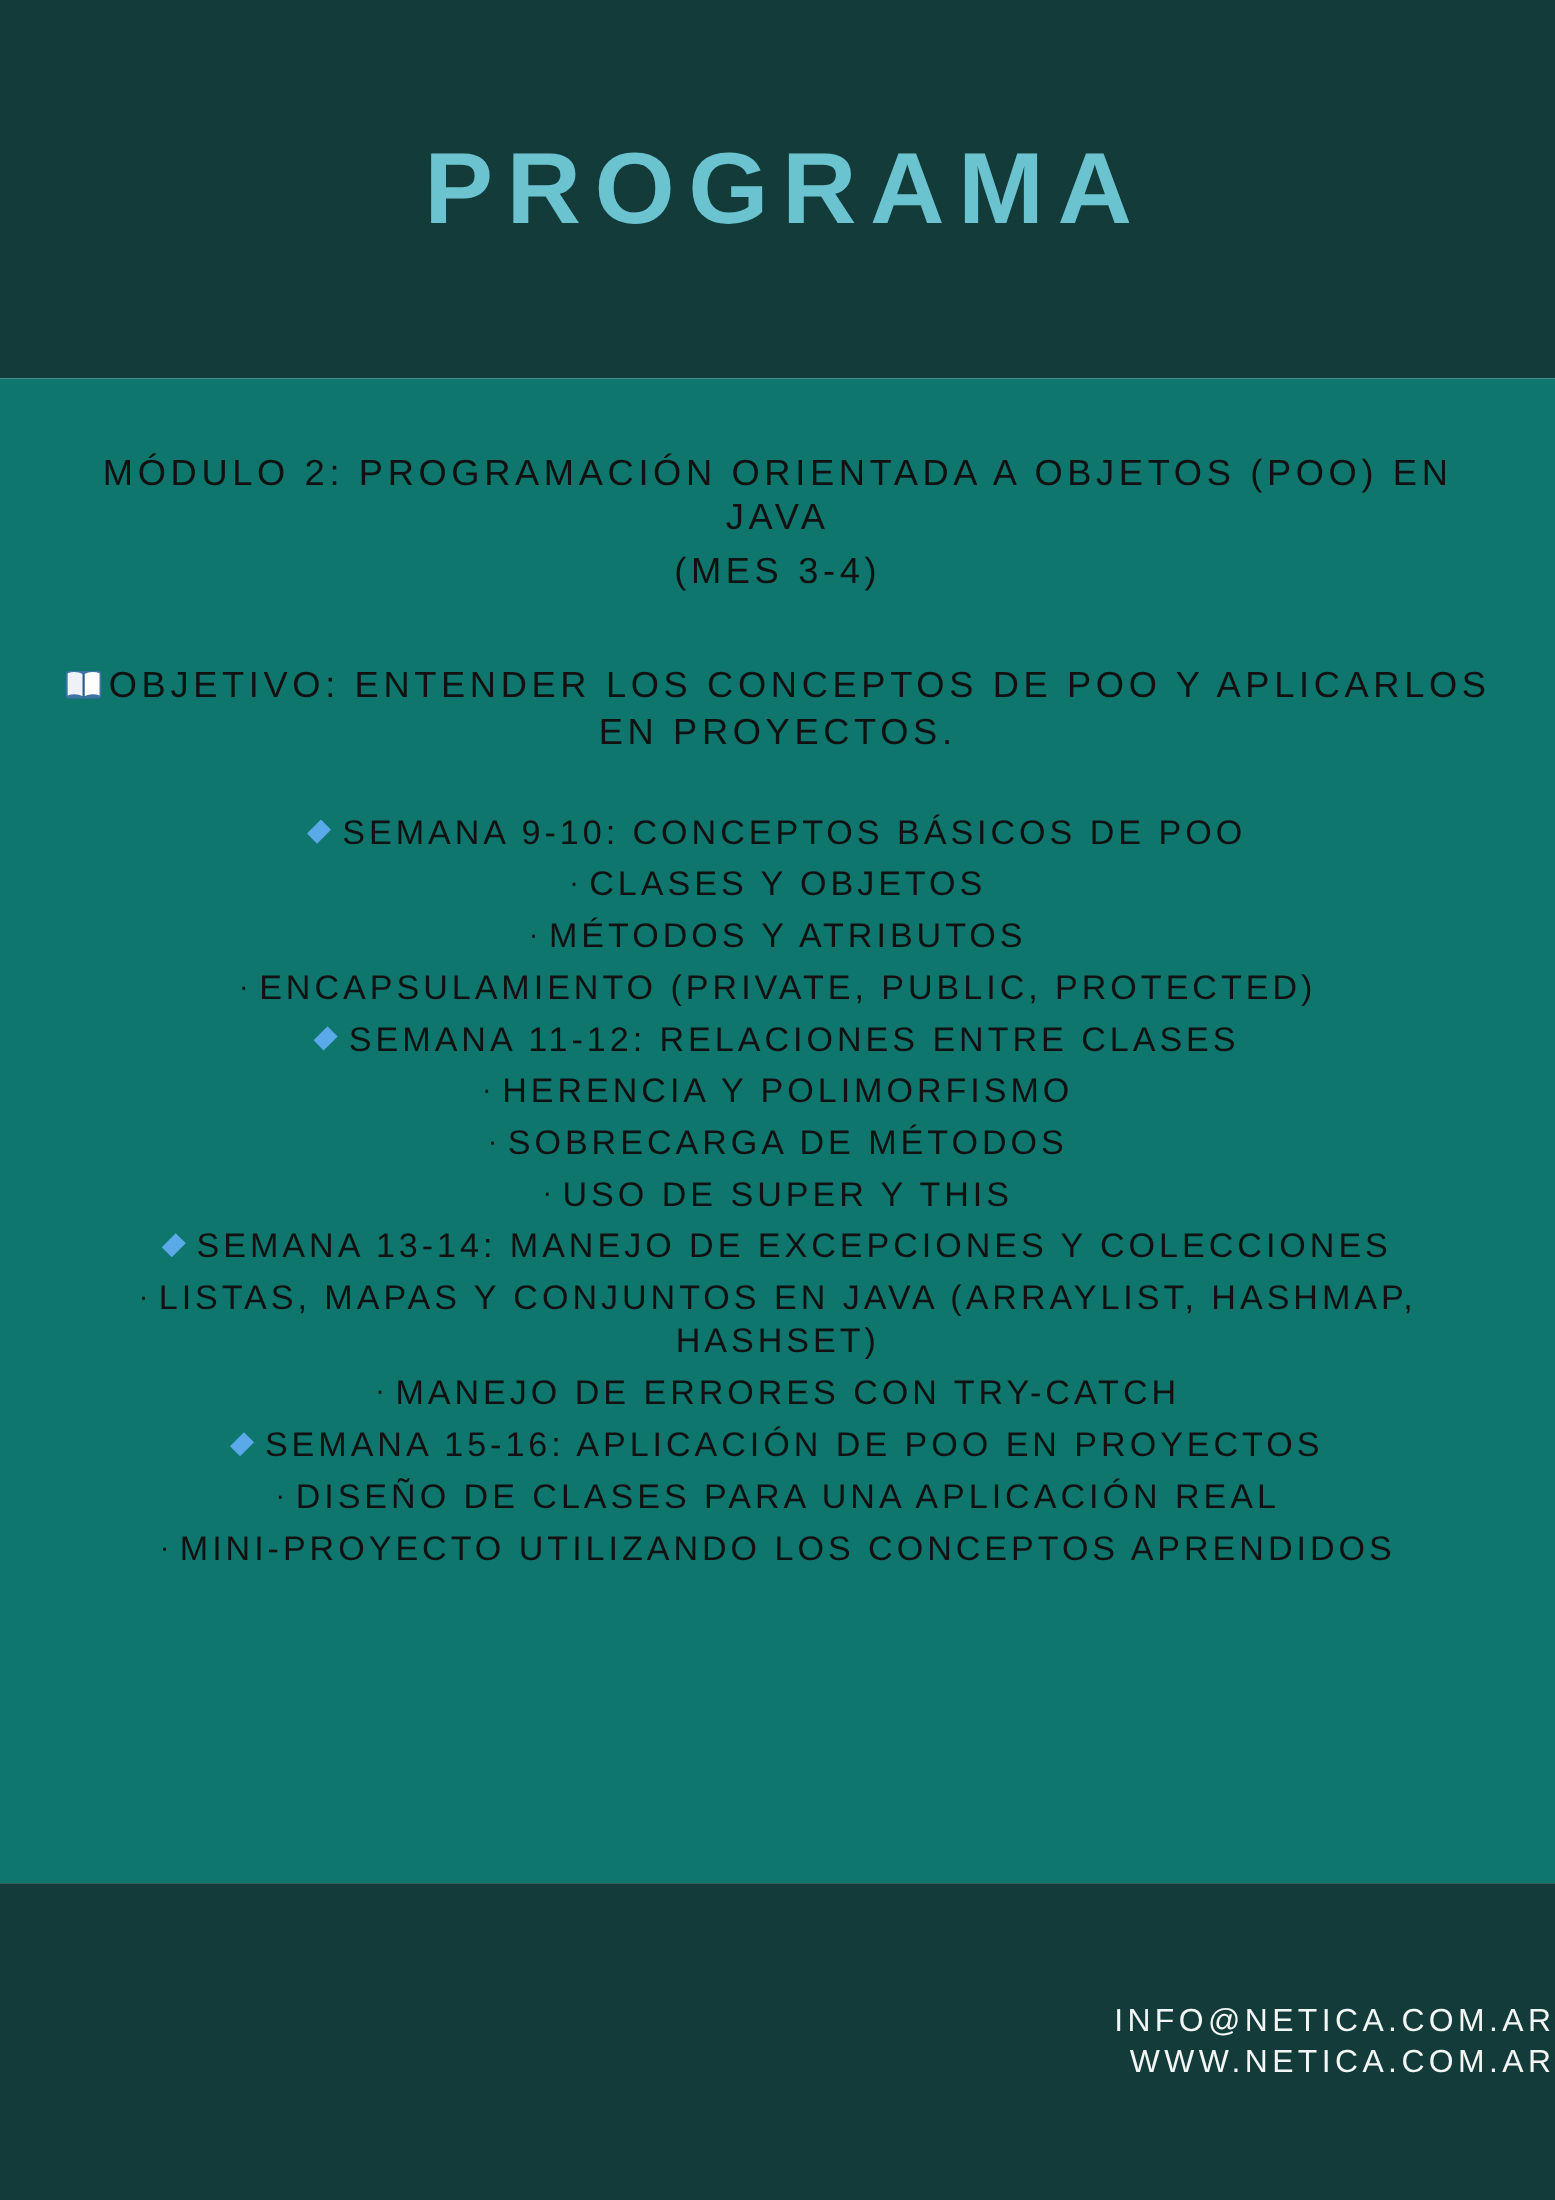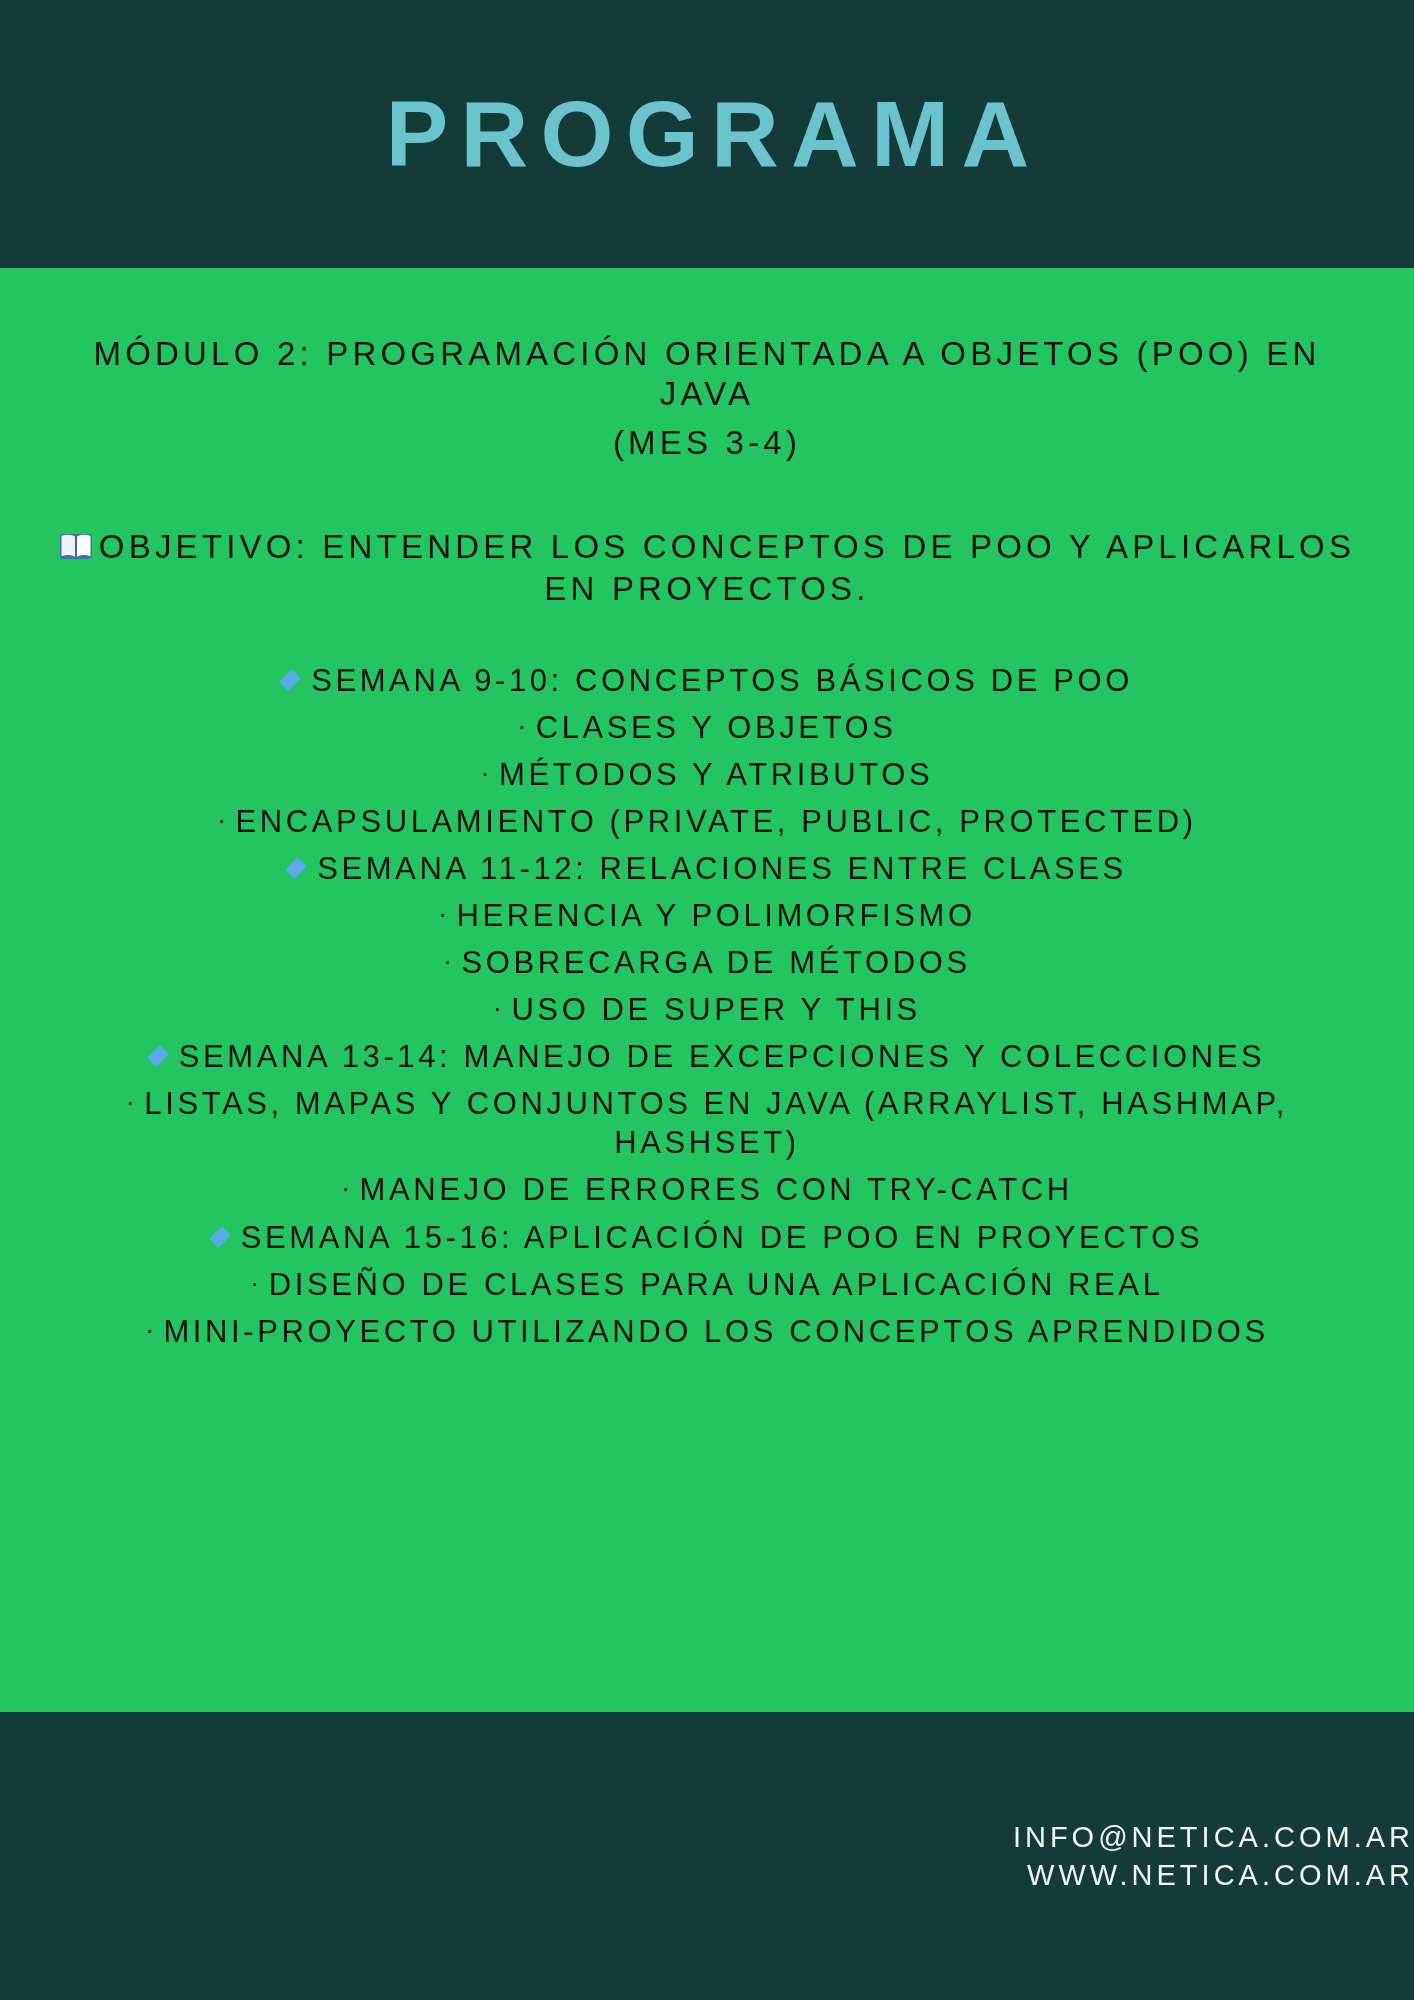--- a/index.html
+++ b/index.html
@@ -18,21 +18,21 @@
     width: 1414px;
     height: 2000px;
     background: #ffffff;
     display: flex;
     flex-direction: column;
   }
 
   
   .header-band {
     width: 100%;
-    height: 268px;
+    height: 344px;
     background: #123b39;
     display: flex;
     align-items: center;
     justify-content: center;
     flex: 0 0 auto;
   }
   .header-title {
     color: #6ac3cf;
     font-family: "Liberation Sans", sans-serif;
     font-size: 92px;
@@ -41,21 +41,21 @@
     text-indent: 12px;
     line-height: 1;
     margin: 0;
     padding: 0;
     transform: scaleX(1.02);
   }
 
   
   .body-area {
     flex: 1 1 auto;
-    background: #22c55e;
+    background: #0f766e;
     padding: 0 32px;
     box-sizing: border-box;
     text-align: center;
     color: #111111;
   }
 
   .module-block {
     margin-top: 66px;
   }
   .module-title,

